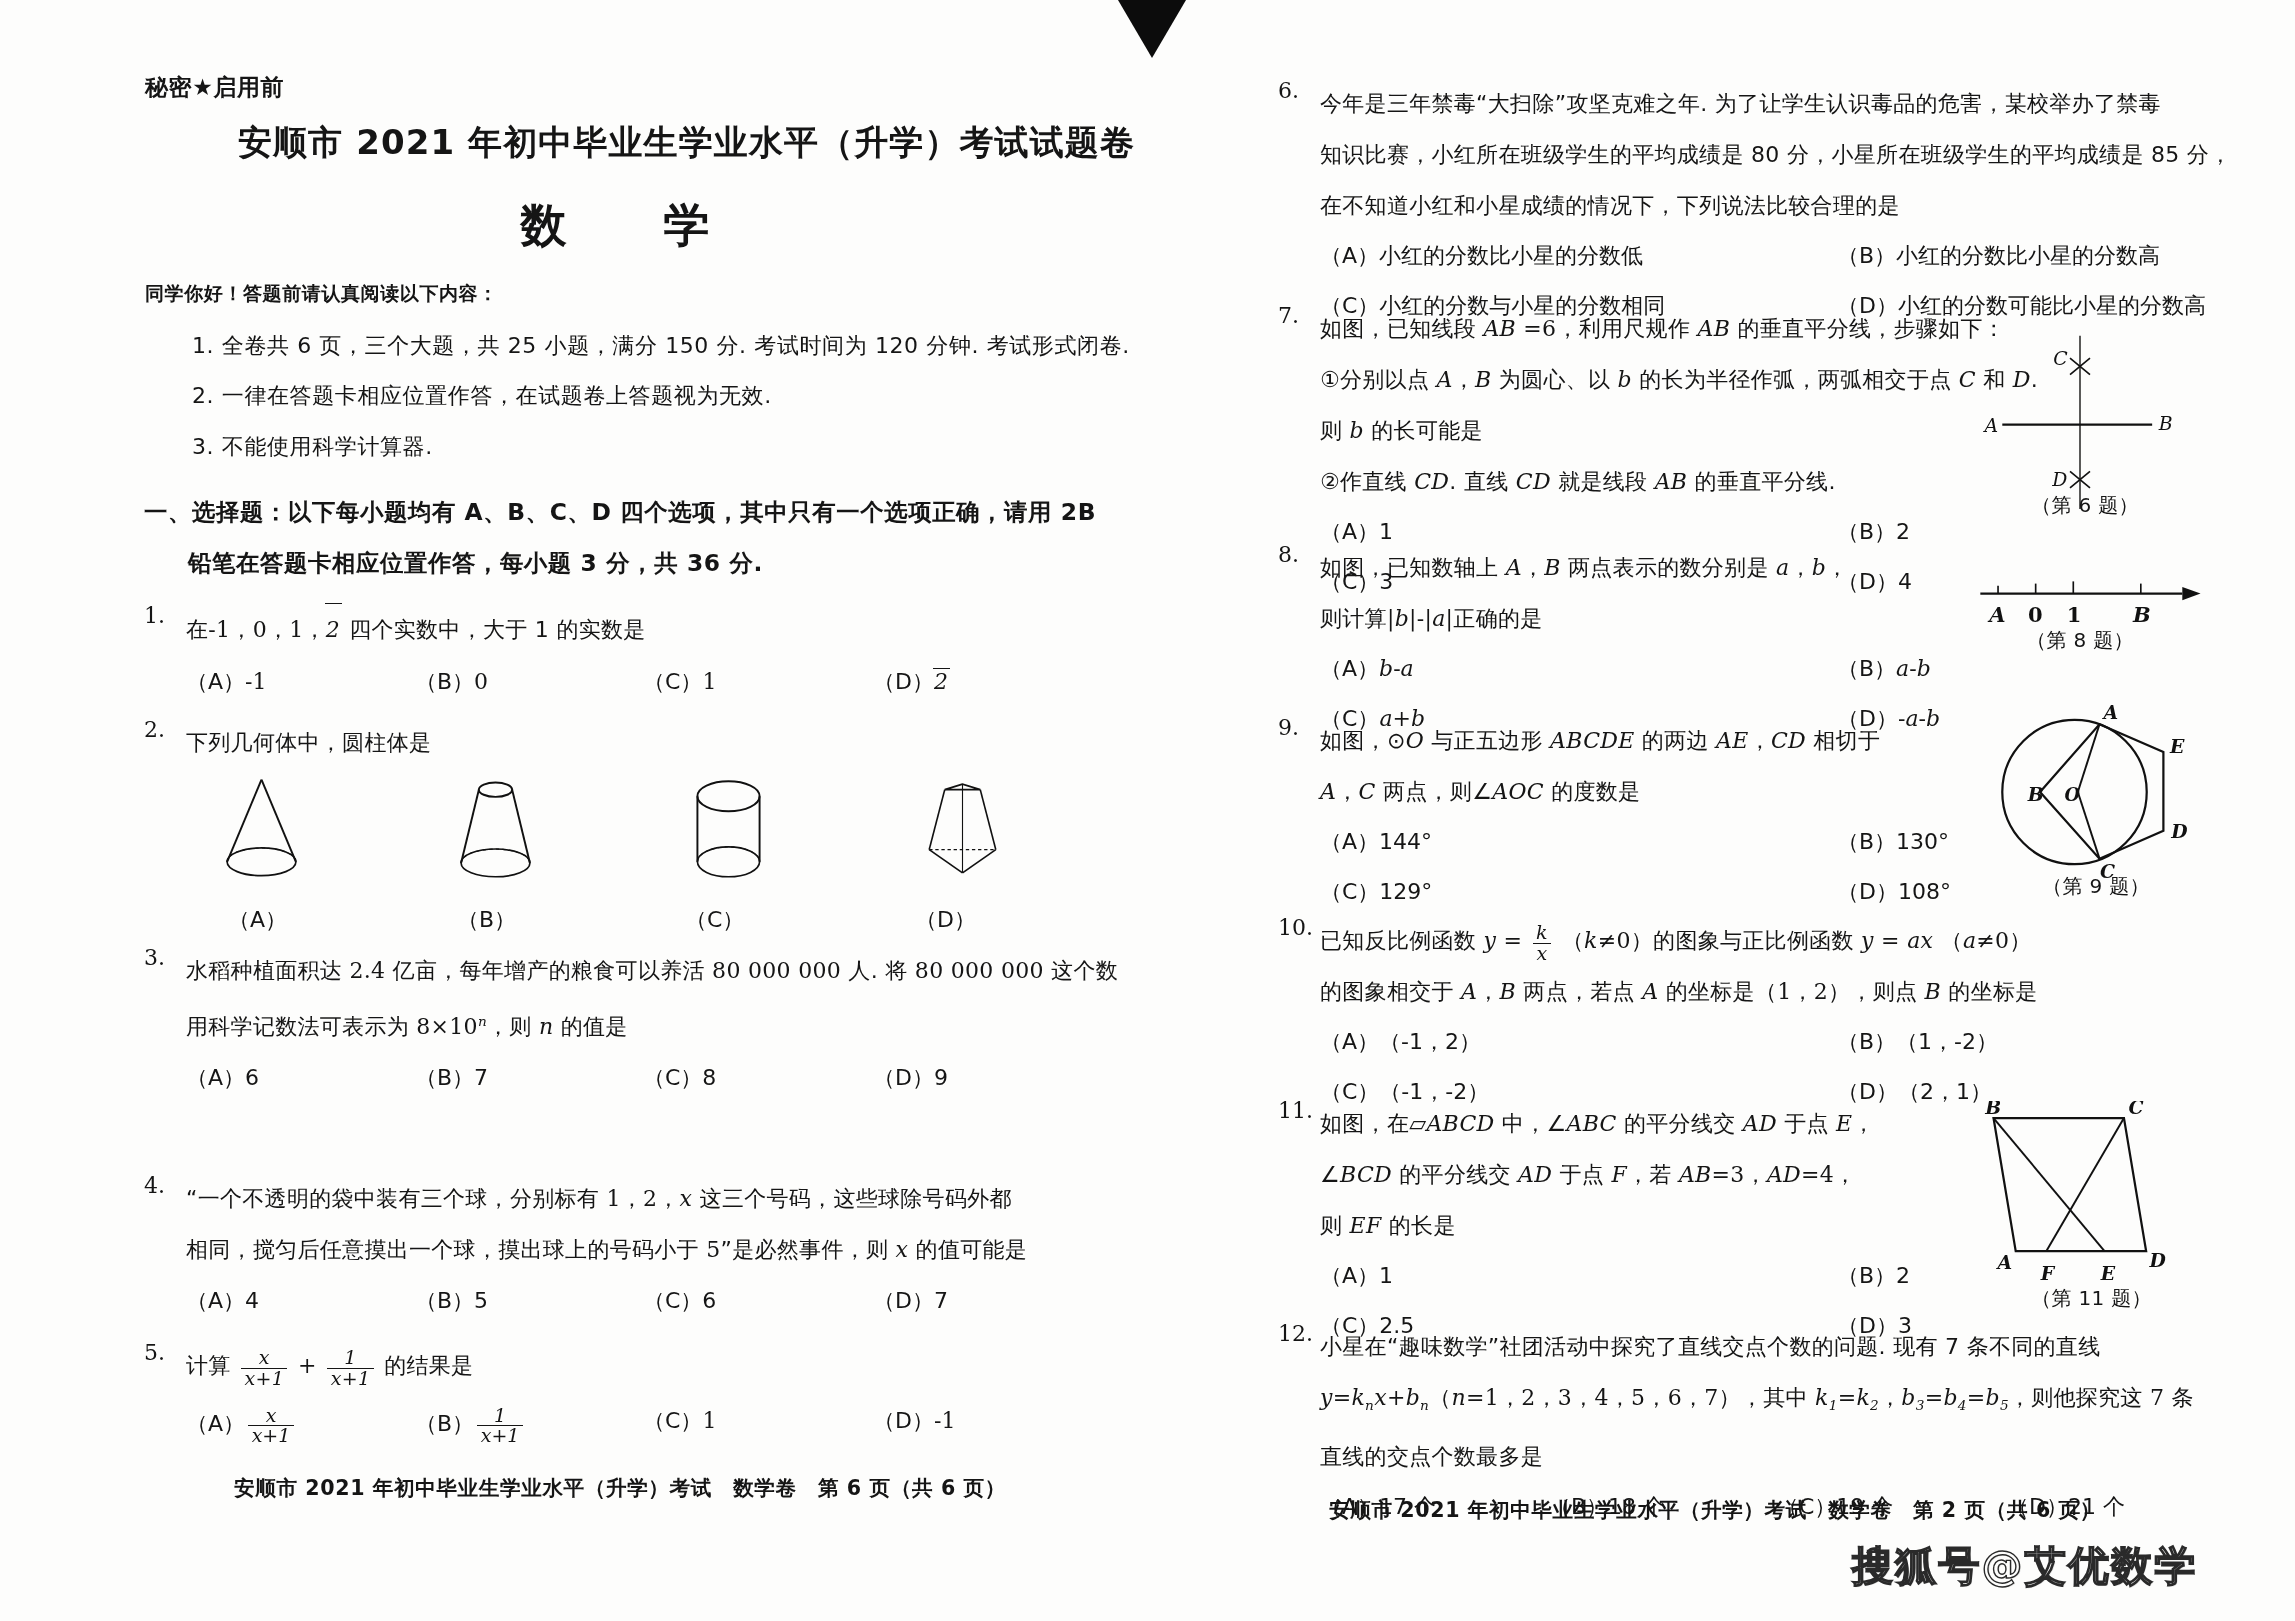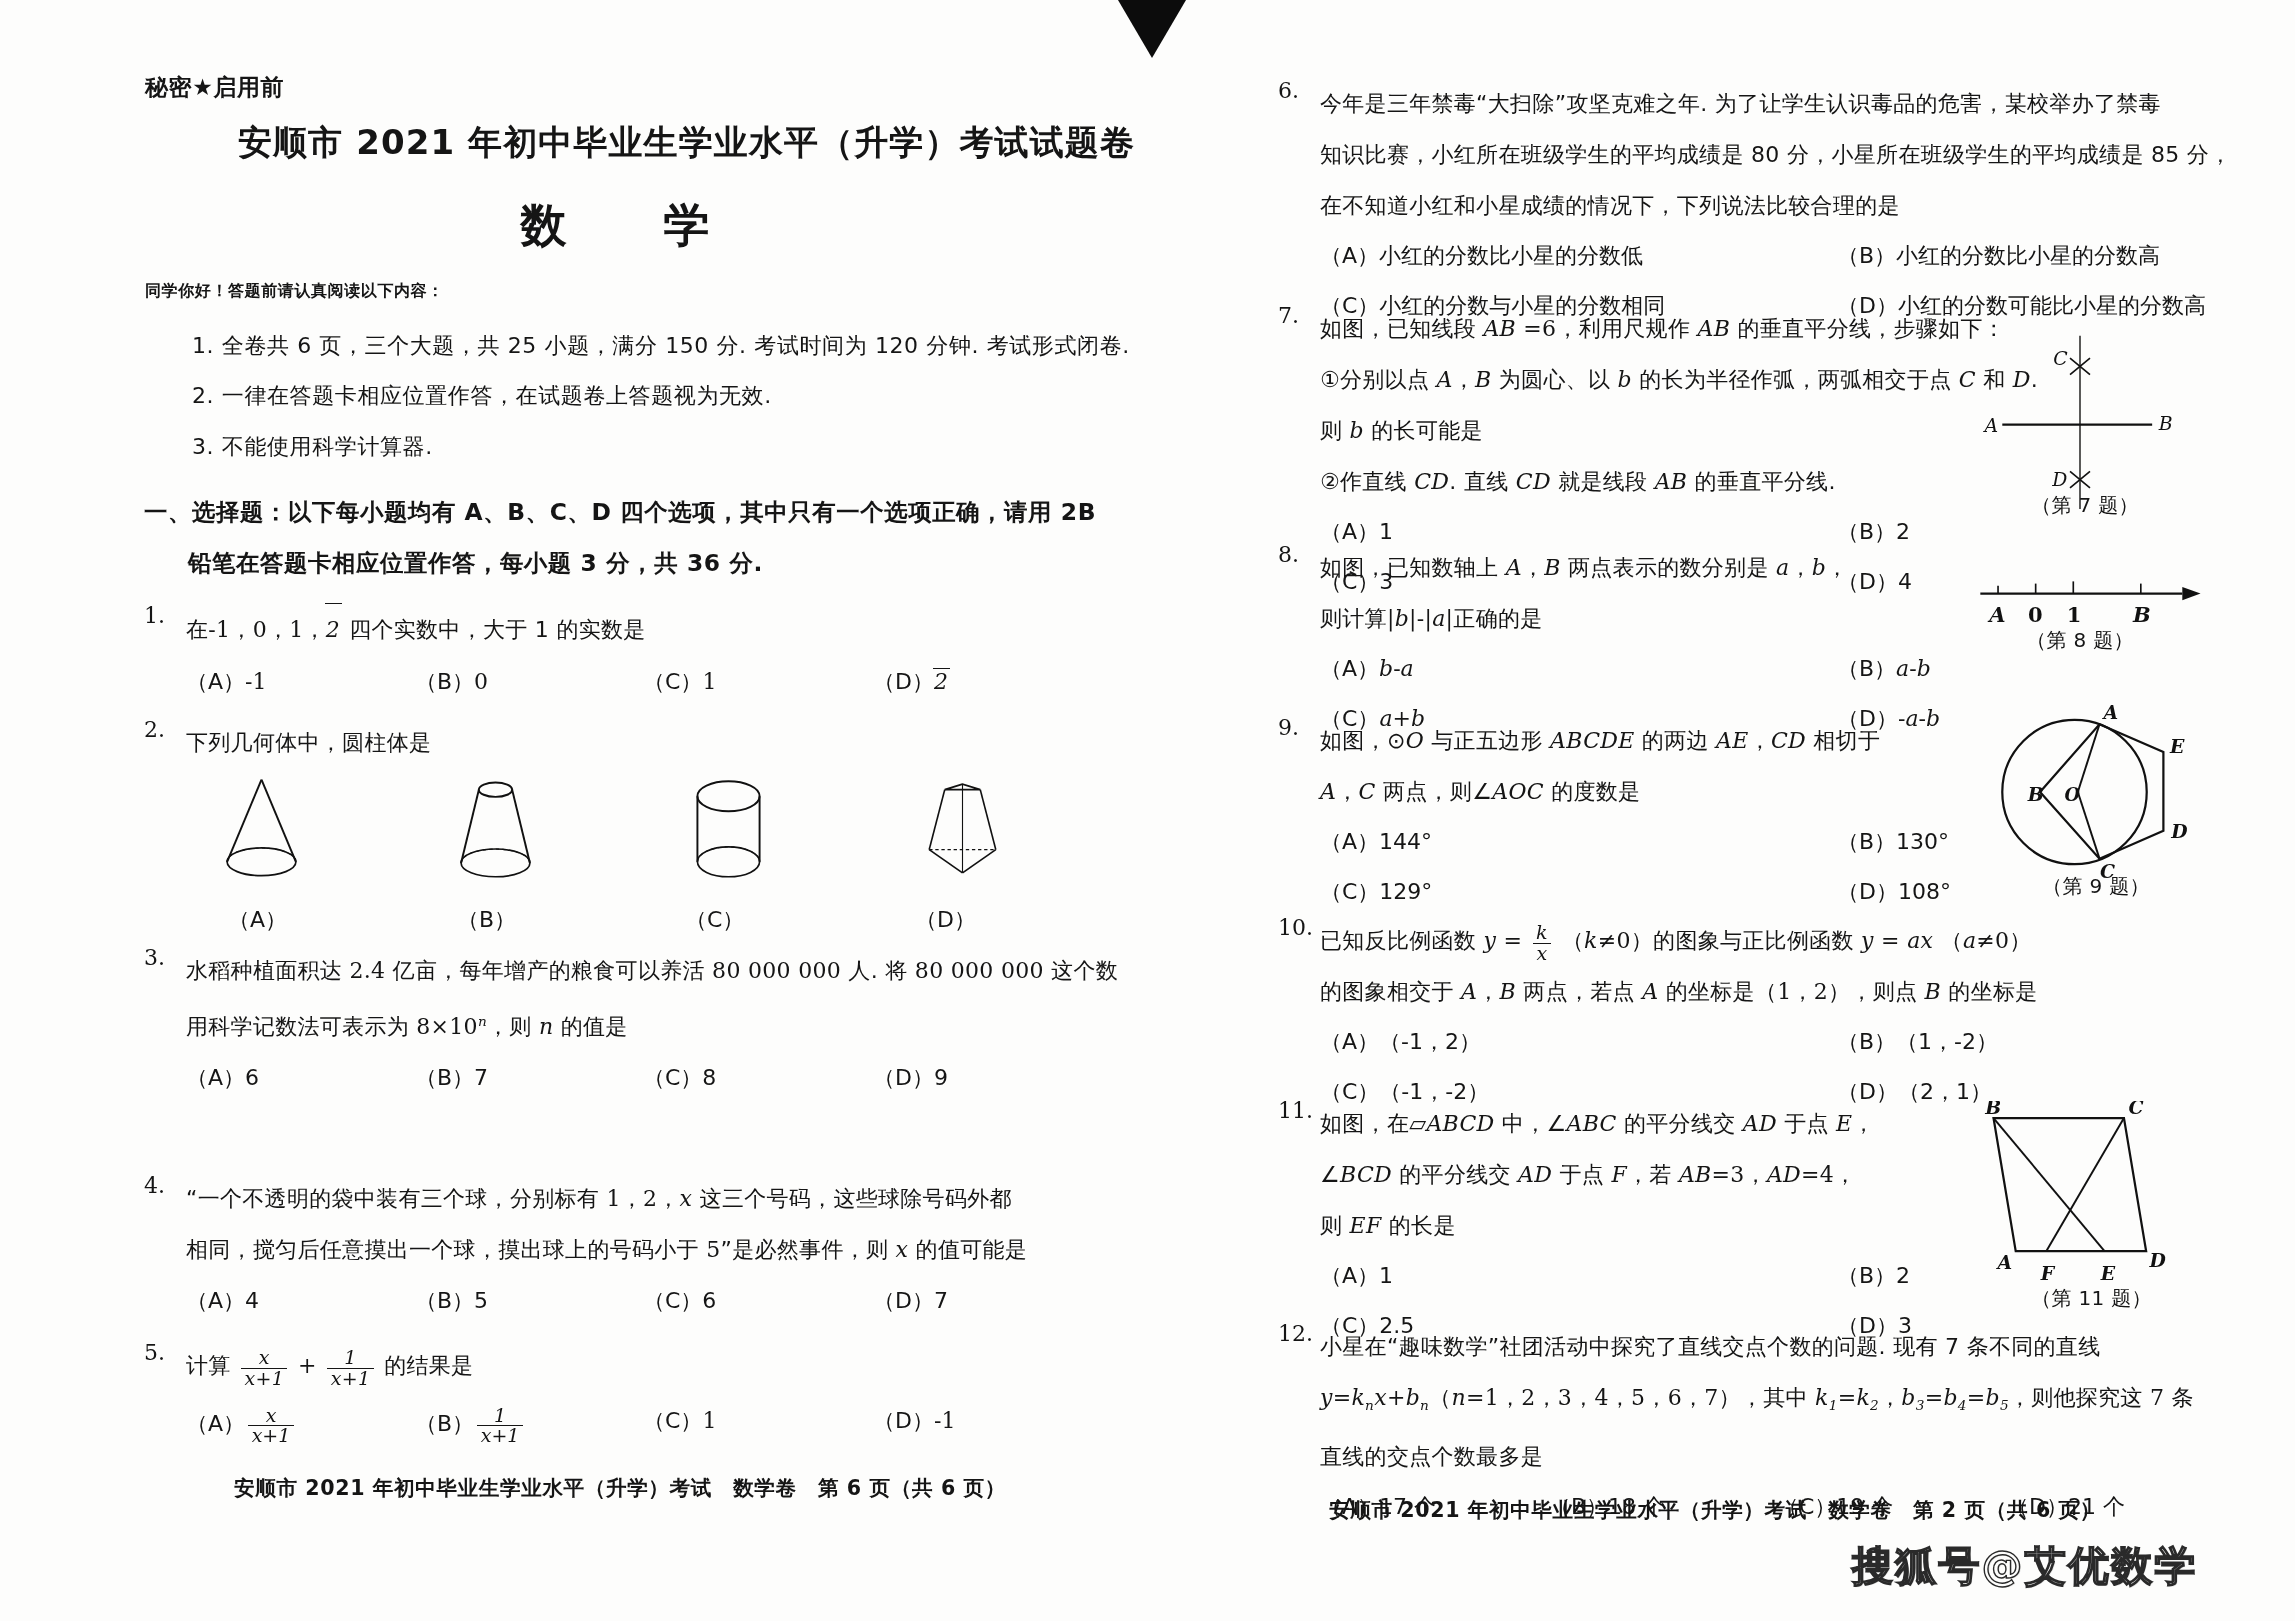--- a/index.html
+++ b/index.html
@@ -64,21 +64,21 @@
     width: 1040px;
     text-align: center;
     font-size: 46px;
     font-weight: 700;
     letter-spacing: 25.6px;
     text-indent: 25.6px;
   }
   .greeting {
     position: absolute;
     left: 50px; top: 281px;
-    font-size: 16px;
+    font-size: 19px;
     font-weight: 700;
     letter-spacing: 0.6px;
   }
   .note {
     position: absolute;
     left: 97px;
     font-size: 22px;
     letter-spacing: 0.6px;
     white-space: nowrap;
   }
@@ -388,21 +388,21 @@
         <line x1="60" y1="168" x2="330" y2="168" stroke="#111" stroke-width="4"></line>
 
         <path d="M182 48 L218 78 M218 48 L182 78" stroke="#111" stroke-width="3" fill="none"></path>
         <path d="M182 252 L218 282 M218 252 L182 282" stroke="#111" stroke-width="3" fill="none"></path>
         <text x="152" y="60" font-size="34" font-style="italic" font-family="DejaVu Serif, serif" fill="#111">C</text>
         <text x="28" y="182" font-size="34" font-style="italic" font-family="DejaVu Serif, serif" fill="#111">A</text>
         <text x="342" y="178" font-size="34" font-style="italic" font-family="DejaVu Serif, serif" fill="#111">B</text>
         <text x="150" y="278" font-size="34" font-style="italic" font-family="DejaVu Serif, serif" fill="#111">D</text>
       </svg>
     </div>
-    <div class="fig-cap cn" style="left:795px; top:492px; width:122px">（第 7 题）</div>
+    <div class="fig-cap cn" style="left:795px; top:492px; width:122px">（第 6 题）</div>
 
     <div class="q" style="top:542px; width:656px">
       <div class="num mathser">8.</div>
       <div class="body cn">
         <span class="line">如图，已知数轴上 <i>A</i>，<i>B</i> 两点表示的数分别是 <i>a</i>，<i>b</i>，</span>
         <span class="line">则计算<span class="abs mathser">|<i>b</i>|</span><span class="mathser">-</span><span class="abs mathser">|<i>a</i>|</span>正确的是</span>
       </div>
       <div class="opts two" style="margin-top:10px">
         <div class="opt">（A）<i>b</i><span class="mathser">-</span><i>a</i></div>
         <div class="opt">（B）<i>a</i><span class="mathser">-</span><i>b</i></div>

